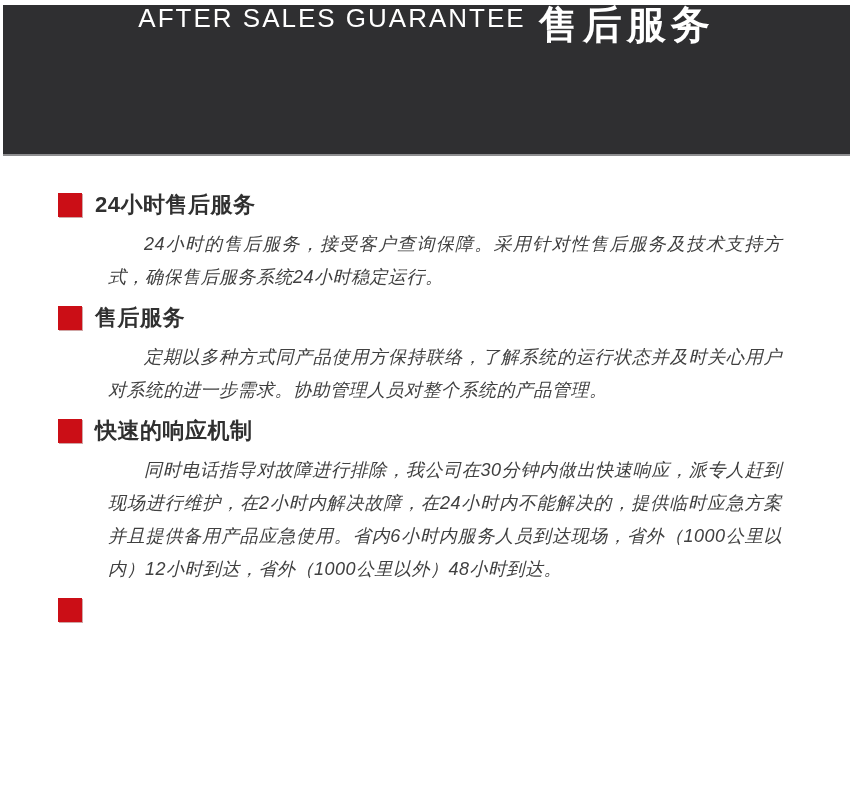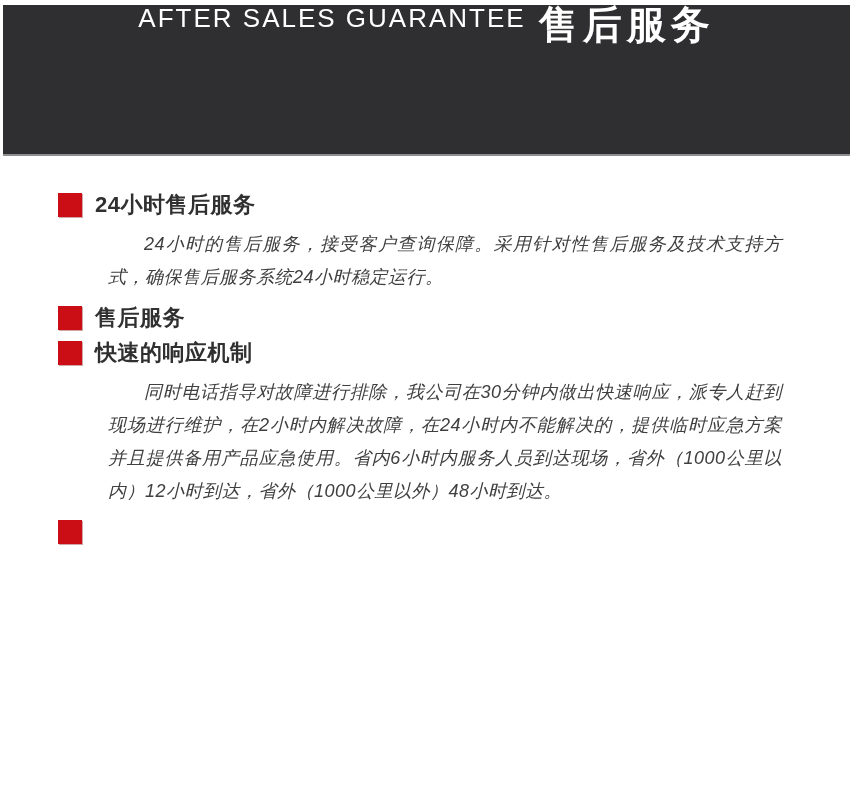--- a/index.html
+++ b/index.html
@@ -105,20 +105,23 @@
     <div class="sec-body">
       <p class="sec-p">24小时的售后服务，接受客户查询保障。采用针对性售后服务及技术支持方式，确保售后服务系统24小时稳定运行。</p>
     </div>
   </section>
 
   <section class="sec">
     <div class="sec-head">
       <span class="bullet"></span>
       <h2 class="sec-title">售后服务</h2>
     </div>
+    <div class="sec-body">
+      <p class="sec-p">定期以多种方式同产品使用方保持联络，了解系统的运行状态并及时关心用户对系统的进一步需求。协助管理人员对整个系统的产品管理。</p>
+    </div>
   </section>
 
   <section class="sec">
     <div class="sec-head">
       <span class="bullet"></span>
       <h2 class="sec-title">快速的响应机制</h2>
     </div>
     <div class="sec-body">
       <p class="sec-p">同时电话指导对故障进行排除，我公司在30分钟内做出快速响应，派专人赶到现场进行维护，在2小时内解决故障，在24小时内不能解决的，提供临时应急方案并且提供备用产品应急使用。省内6小时内服务人员到达现场，省外（1000公里以内）12小时到达，省外（1000公里以外）48小时到达。</p>
     </div>

